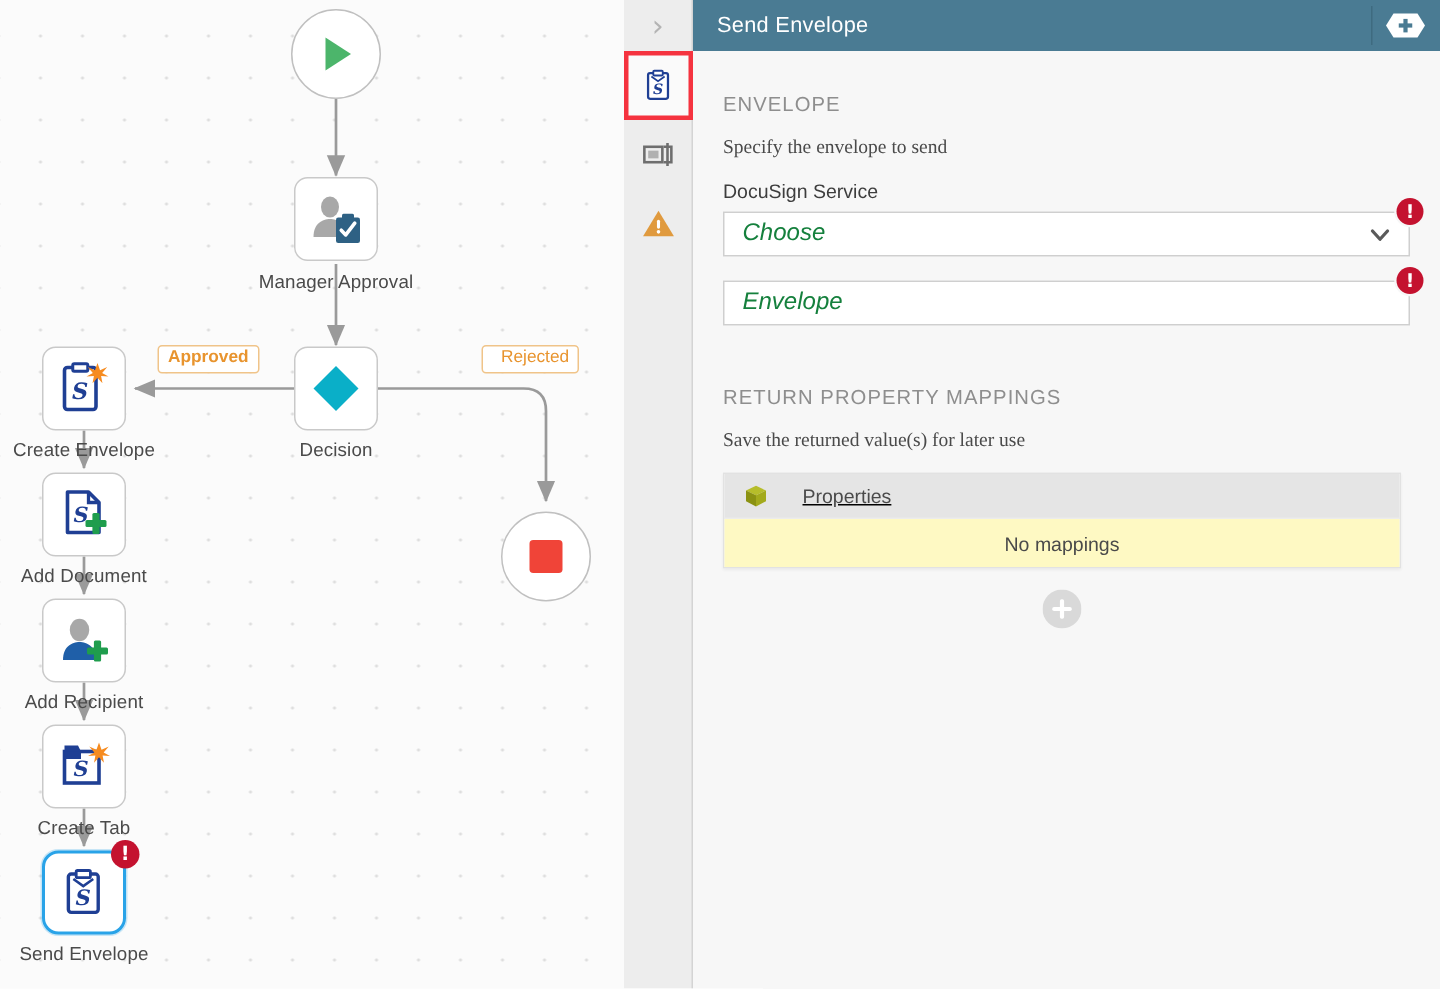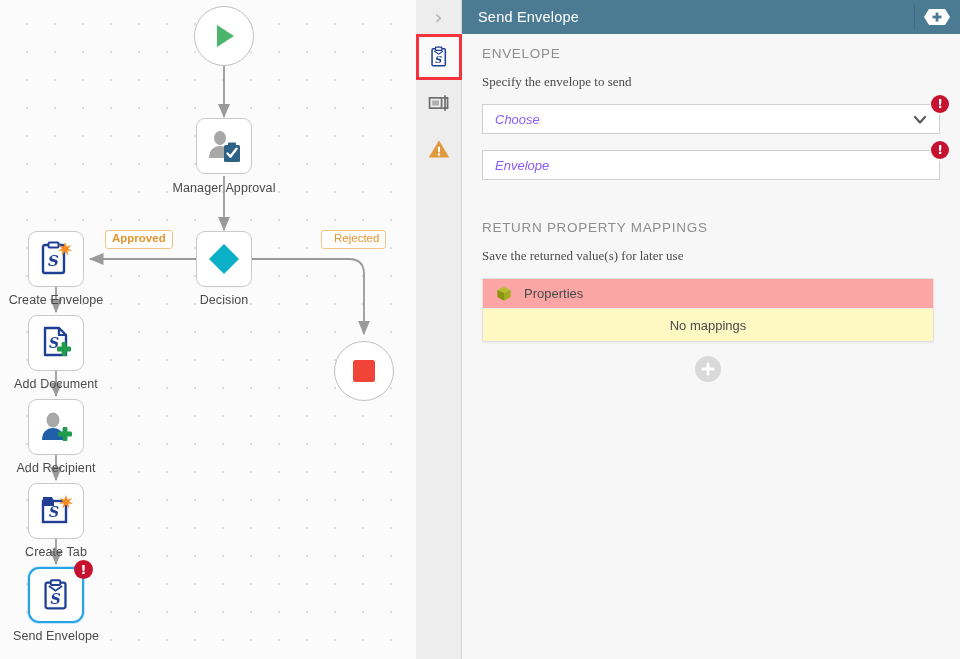--- a/index.html
+++ b/index.html
@@ -130,21 +130,21 @@
     position: absolute; right: 45px; top: 4px;
     width: 1px; height: 26px;
     background: #3e6b80;
   }
   #add-btn {
     position: absolute; right: 8px; top: 7px;
     width: 30px; height: 20px;
     display: flex; align-items: center; justify-content: center;
   }
 
-  #panel-body { padding: 12px 20px 0 20px; }
+  #panel-body { padding: 28px 20px 0 20px; }
   .section-head {
     font-size: 13.5px;
     color: #8e8e8e;
     letter-spacing: .7px;
     margin-bottom: 13px;
   }
   .section-sub {
     font-size: 13px;
     color: #4a4a4a;
     margin-bottom: 14px;
@@ -158,22 +158,22 @@
   .field-wrap { position: relative; margin-bottom: 16px; }
   .field {
     width: 458px; height: 30px;
     background: #ffffff;
     border: 1px solid #cfcfcf;
     display: flex; align-items: center;
     padding: 0 12px;
     position: relative;
   }
   .field .ph {
-    font-size: 13px;
-    color: #8b5cf6;
+    font-size: 16px;
+    color: #15803d;
     font-style: italic;
   }
   .caret {
     position: absolute; right: 11px; top: 8px;
     color: #5a5a5a;
   }
   .field-err {
     position: absolute; right: -9px; top: -9px;
   }
 
@@ -181,25 +181,26 @@
 
   .map-card {
     width: 452px;
     margin-top: 2px;
     border: 1px solid #e2e2e2;
     background: #ffffff;
     box-shadow: 0 1px 2px rgba(0,0,0,.06);
   }
   .map-card-head {
     height: 30px;
-    background: #fca5a5;
+    background: #e5e5e5;
     border-bottom: 1px solid #ececec;
     display: flex; align-items: center;
     padding: 0 13px;
-    gap: 12px;
+    gap: 23px;
+    text-decoration: underline;
   }
   .map-card-head span {
     font-size: 13px;
     color: #4a4a4a;
   }
   .map-card-body {
     height: 32px;
     display: flex; align-items: center; justify-content: center;
     font-size: 13px;
     color: #4a4a4a;
@@ -381,20 +382,21 @@
           <rect x="9.5" y="7.6" width="9" height="2.8" fill="#4a7b93"></rect>
         </svg>
       </div>
     </div>
 
     <div id="panel-body">
 
       <div class="section-head">ENVELOPE</div>
       <div class="section-sub">Specify the envelope to send</div>
 
+      <div class="field-label">DocuSign Service</div>
       <div class="field-wrap">
         <div class="field">
           <span class="ph">Choose</span>
           <span class="caret">
             <svg width="16" height="14" viewBox="0 0 16 14">
               <path d="M3,4 L8,9.5 L13,4" fill="none" stroke="#5a5a5a" stroke-width="2.2" stroke-linecap="round" stroke-linejoin="round"></path>
             </svg>
           </span>
         </div>
         <div class="err-badge panel field-err">!</div>

